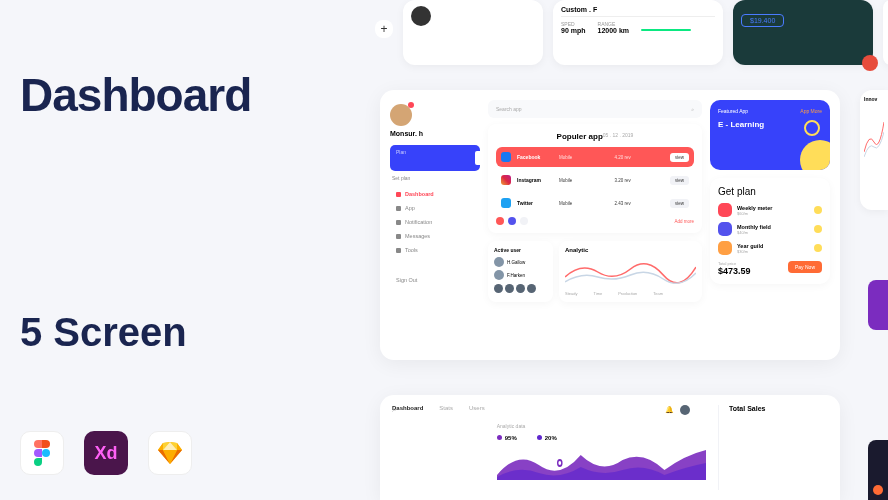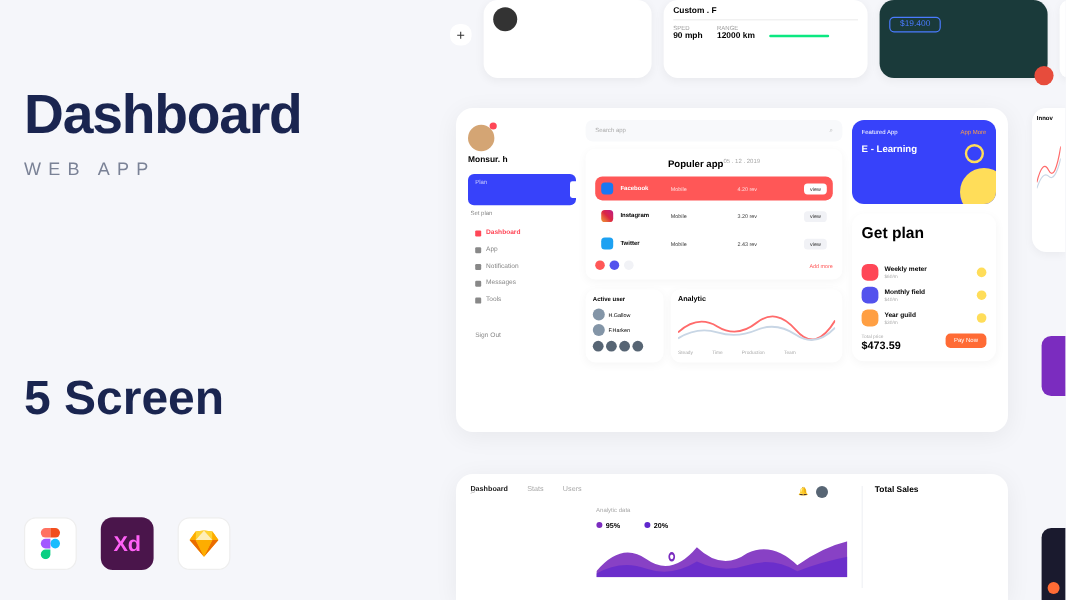--- a/index.html
+++ b/index.html
@@ -79,21 +79,21 @@
 
 .right-col{width:120px}
 .featured-card{background:#3742fa;border-radius:10px;padding:8px;color:#fff;height:70px;position:relative;overflow:hidden}
 .feat-header{display:flex;justify-content:space-between;font-size:5px}
 .feat-more{color:#ff9f43}
 .elearning{font-size:8px;font-weight:bold;margin-top:6px}
 .feat-circle{position:absolute;right:-10px;bottom:-10px;width:40px;height:40px;border-radius:50%;background:#ffdd59}
 .feat-circle2{position:absolute;right:10px;top:20px;width:16px;height:16px;border-radius:50%;border:2px solid #ffdd59}
 
 .getplan-card{background:#fff;border-radius:10px;padding:8px;margin-top:8px;box-shadow:0 2px 8px rgba(0,0,0,0.04)}
-.gp-title{font-size:13px;font-weight:bold;margin-bottom:19px}
+.gp-title{font-size:10px;font-weight:normal;margin-bottom:6px}
 .plan-row{display:flex;align-items:center;gap:5px;margin-bottom:5px}
 .plan-icon{width:14px;height:14px;border-radius:5px}
 .plan-icon.pi1{background:#ff4757}
 .plan-icon.pi2{background:#5352ed}
 .plan-icon.pi3{background:#ff9f43}
 .plan-info{flex:1}
 .plan-name{font-size:5.5px;font-weight:bold}
 .plan-sub{font-size:4px;color:#aaa}
 .plan-badge{width:8px;height:8px;border-radius:50%;background:#ffdd59}
 .total-row{display:flex;justify-content:space-between;align-items:flex-start;margin-top:6px}
@@ -128,21 +128,20 @@
 
 
 .br-edge{position:absolute;right:0;bottom:0;width:20px;height:60px;background:#1a1a2e;border-radius:8px 0 0 0}
 .orange-dot{position:absolute;right:5px;bottom:5px;width:10px;height:10px;border-radius:50%;background:#ff6b35}
 </style>
 </head>
 <body>
 
 <div class="left-panel">
   <div class="big-title">Dashboard</div>
-  <div class="subtitle">WEB APP</div>
 </div>
 <div class="six-screen">5 Screen</div>
 
 <div class="tool-icons">
   <div class="tool-icon figma-bg">
     <svg width="18" height="26" viewBox="0 0 18 26">
         <circle cx="13" cy="13" r="4" fill="#1abcfe"></circle>
         <path d="M5 0h4v8H5a4 4 0 010-8z" fill="#ff7262"></path>
         <path d="M9 0h4a4 4 0 010 8H9V0z" fill="#f24e1e"></path>
         <path d="M5 9h4v8H5a4 4 0 010-8z" fill="#a259ff"></path>

